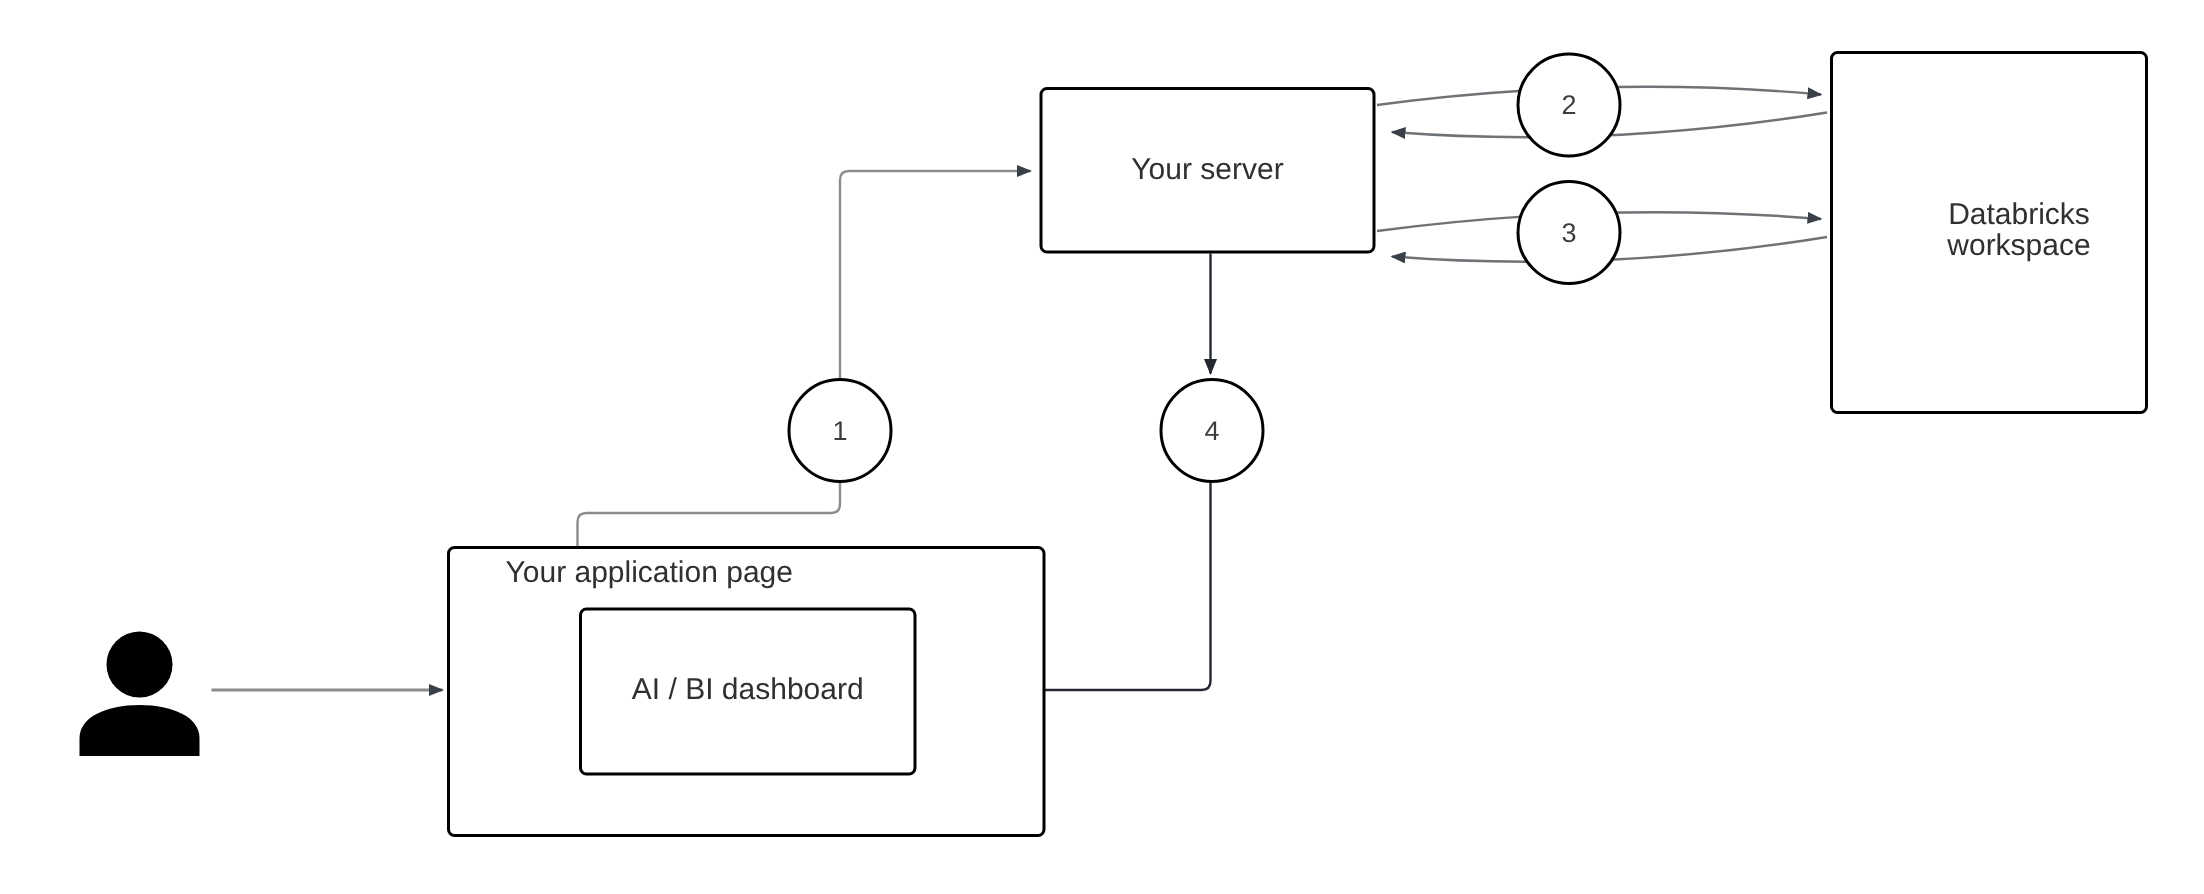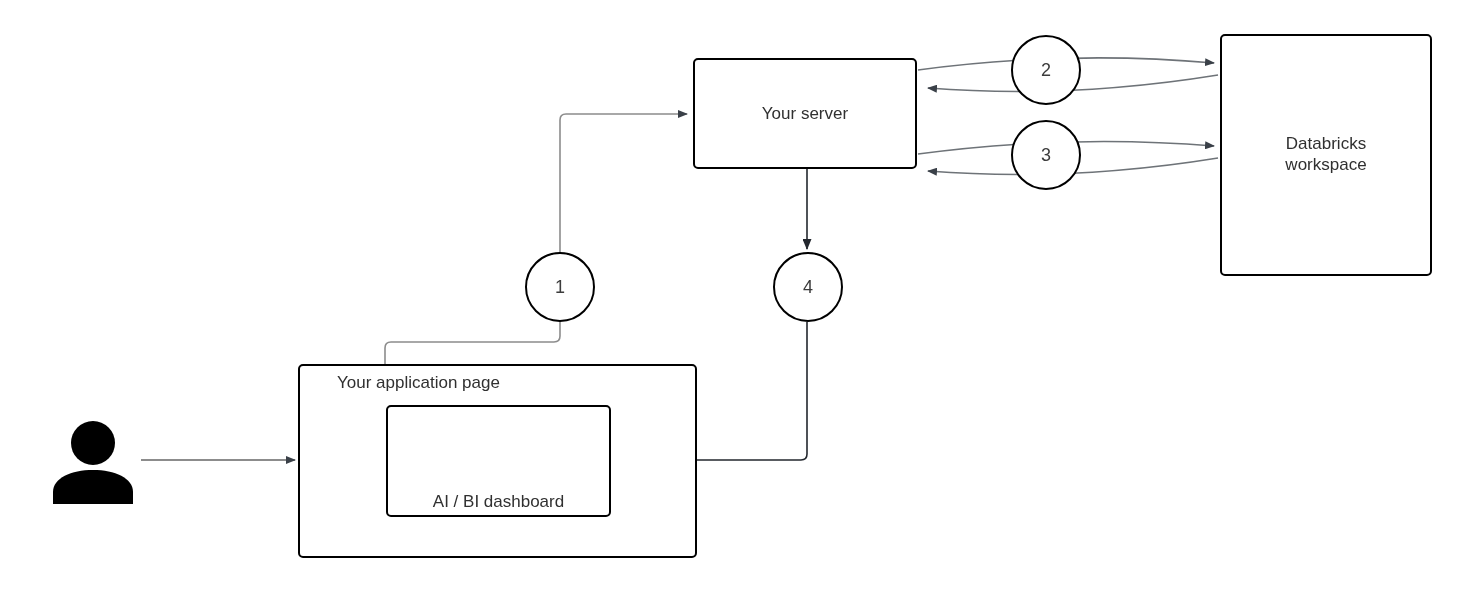--- a/index.html
+++ b/index.html
@@ -27,21 +27,21 @@
   .node-box {
     position: absolute;
     box-sizing: border-box;
     border: 2px solid #000000;
     border-radius: 5px;
     background: #ffffff;
   }
   .node-label {
     position: absolute;
     color: #303030;
-    font-size: 17px;
+    font-size: 20px;
     line-height: 21px;
     white-space: pre-line;
     text-align: center;
   }
   .node-label.left-aligned {
     text-align: left;
   }
   .step-circle {
     position: absolute;
     box-sizing: border-box;
@@ -62,23 +62,23 @@
     top: 420px;
     width: 86px;
     height: 84px;
   }
   #server-box   { left: 693px; top: 58px;  width: 224px; height: 111px; }
   #workspace-box{ left: 1220px;top: 34px;  width: 212px; height: 242px; }
   #apppage-box  { left: 298px; top: 364px; width: 399px; height: 194px; }
   #dashboard-box{ left: 386px; top: 405px; width: 225px; height: 112px; }
 
   #server-label    { left: 693px; top: 103px; width: 224px; }
-  #workspace-label { left: 1220px;top: 133px; width: 212px; }
+  #workspace-label { left: 1220px;top: 133px; width: 212px; padding-left: 20px; }
   #apppage-label   { left: 313px; top: 372px; width: 300px; margin-left: 24px; }
-  #dashboard-label { left: 386px; top: 450px; width: 225px; margin-top: 41px; }
+  #dashboard-label { left: 386px; top: 450px; width: 225px; }
 
   #circle-1 { left: 525px;  top: 252px; }
   #circle-4 { left: 773px;  top: 252px; }
   #circle-2 { left: 1011px; top: 35px;  }
   #circle-3 { left: 1011px; top: 120px; }
 </style>
 </head>
 <body>
 
 <div id="diagram-canvas">

